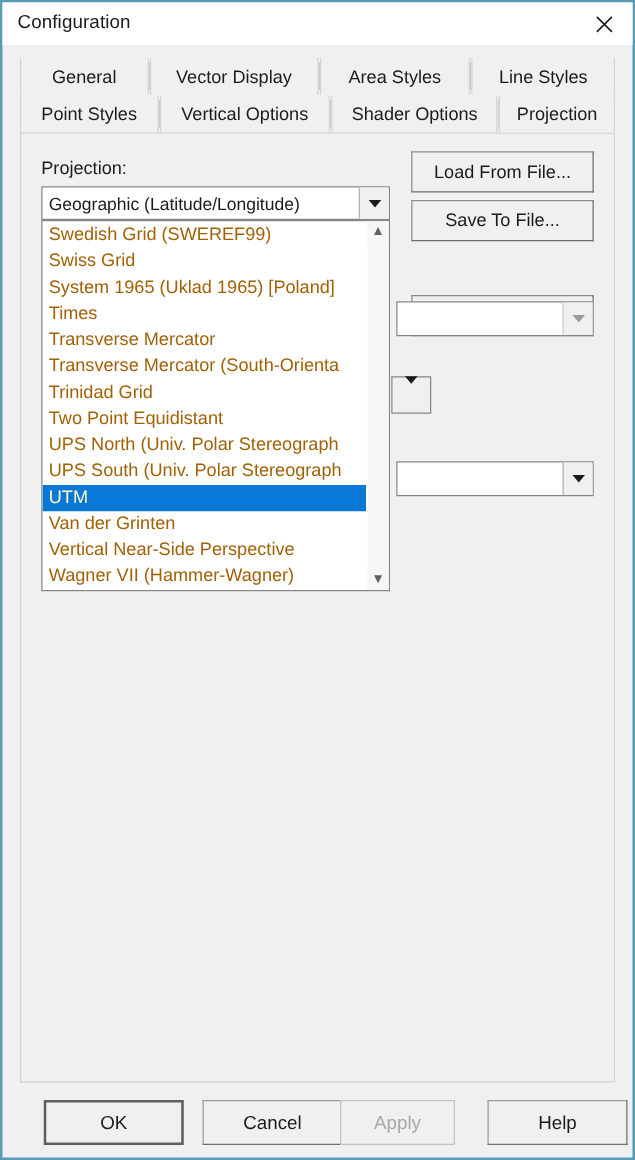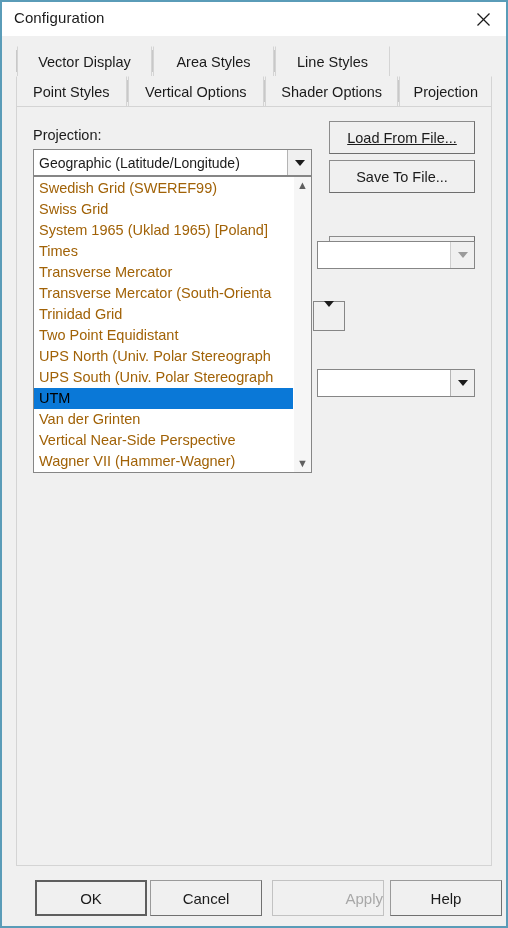--- a/index.html
+++ b/index.html
@@ -173,21 +173,21 @@
     line-height: 21px;
     padding-left: 5px;
     font-size: 14.5px;
     color: #a16207;
     white-space: nowrap;
     overflow: hidden;
     cursor: default;
   }
   .dd-item.selected {
     background: #0a78d7;
-    color: #000000;
+    color: #fef9c3;
   }
 
   
   #dd-scrollbar {
     width: 17px;
     background: #f6f6f6;
     border-left: 1px solid #ffffff;
     position: relative;
     flex: none;
   }
@@ -215,21 +215,21 @@
     border-bottom-color: #6e6e6e;
     border-right-color: #6e6e6e;
     display: flex;
     align-items: center;
     justify-content: center;
     font-size: 14.5px;
     color: #1b1b1b;
     white-space: nowrap;
     cursor: default;
   }
-  #btn-load   { left: 312px; top: 14px;  width: 146px; height: 33px; text-decoration: underline; }
+  #btn-load   { left: 312px; top: 14px;  width: 146px; height: 33px; }
   #btn-save   { left: 312px; top: 53px;  width: 146px; height: 33px; }
   #btn-epsg   { left: 312px; top: 92px;  width: 146px; height: 33px; margin-top: 37px; }
   #btn-datum  { left: 341px; top: 194px; width: 117px; height: 33px; }
 
   
   #combo-secondary {
     position: absolute;
     left: 300px; top: 134px;
     width: 158px; height: 28px;
     box-sizing: border-box;
@@ -330,22 +330,22 @@
     border-right-color: #707070;
     display: flex; align-items: center; justify-content: center;
     font-size: 15px;
     color: #1b1b1b;
     white-space: nowrap;
     cursor: default;
   }
   .bbtn.default { border: 2px solid #5e5e5e; }
   .bbtn.disabled { color: #a8a8a8; border-color: #c2c2c2; }
   #btn-ok     { left: 33px;  width: 112px; }
-  #btn-cancel { left: 148px; width: 112px; }
-  #btn-apply  { left: 270px; width: 112px; justify-content: flex-end; }
+  #btn-cancel { left: 160px; width: 112px; }
+  #btn-apply  { left: 270px; width: 92px; }
   #btn-help   { left: 388px; width: 112px; }
 </style>
 </head>
 <body>
 
 <div id="window">
 
   <div id="titlebar">
     <div id="title-text">Configuration</div>
     <div id="close-btn">
@@ -353,20 +353,23 @@
         <svg width="15" height="15" viewBox="0 0 15 15">
           <line x1="1.5" y1="1.5" x2="13.5" y2="13.5" stroke="#1b1b1b" stroke-width="1.3"></line>
           <line x1="13.5" y1="1.5" x2="1.5" y2="13.5" stroke="#1b1b1b" stroke-width="1.3"></line>
         </svg>
       </span>
     </div>
   </div>
 
   <div id="tabstrip">
     <div class="tab-row row1">
+      <div class="tab" style="width:103px">
+        <span>General</span>
+      </div>
         <div class="tab-sep"></div>
       <div class="tab" style="width:135px">
         <span>Vector Display</span>
       </div>
         <div class="tab-sep"></div>
       <div class="tab" style="width:121px">
         <span>Area Styles</span>
       </div>
         <div class="tab-sep"></div>
       <div class="tab" style="width:115px">

